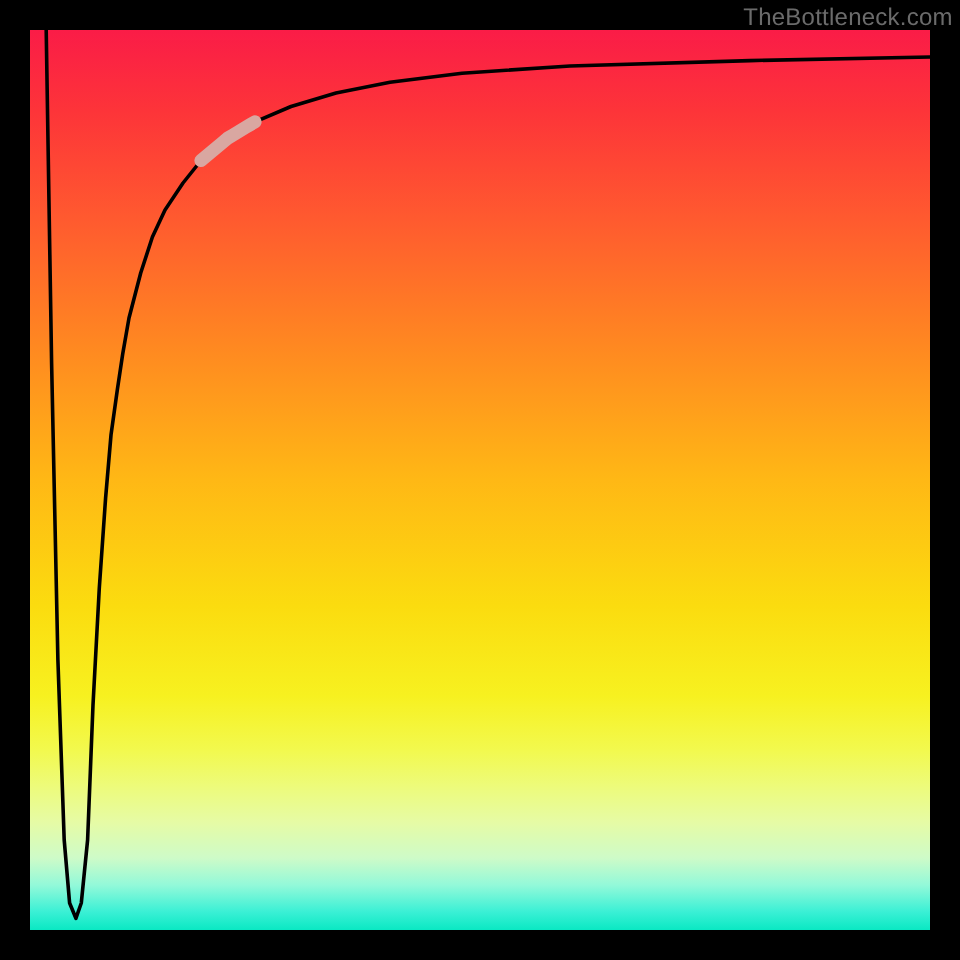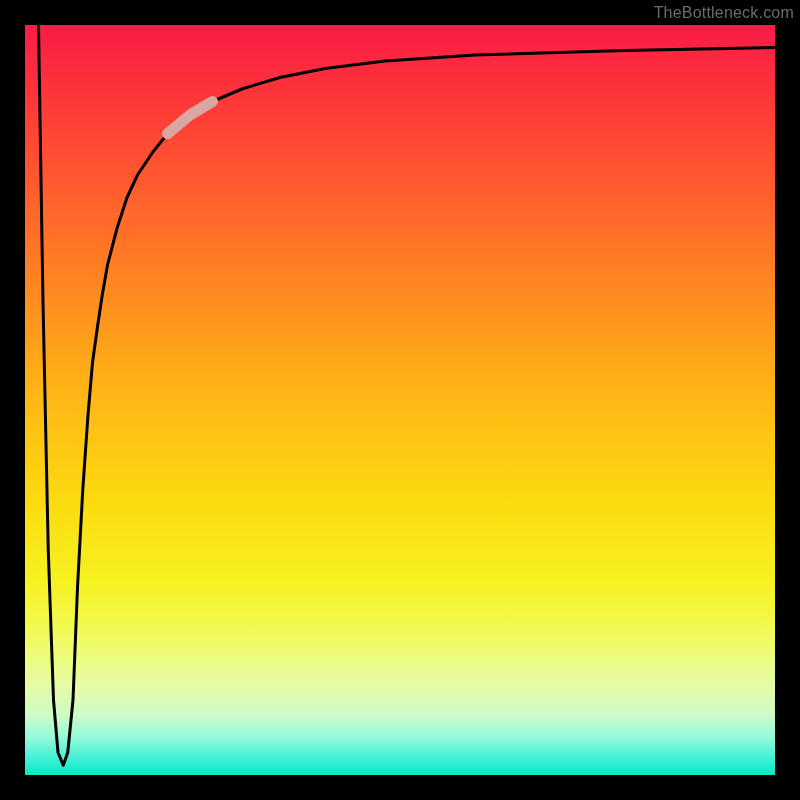--- a/index.html
+++ b/index.html
@@ -39,21 +39,21 @@
       #93f9d9 95%,
       #3af0d5 98%,
       #0ae8c3 100%
     );
   }
   .watermark {
     position: absolute;
     top: 4px;
     right: 6px;
     font-family: Arial, Helvetica, sans-serif;
-    font-size: 16px;
+    font-size: 20px;
     font-weight: 500;
     color: #6b6b6b;
     letter-spacing: 0.2px;
     user-select: none;
   }
   svg.curve {
     position: absolute;
     left: 25px;
     top: 25px;
     width: 750px;

